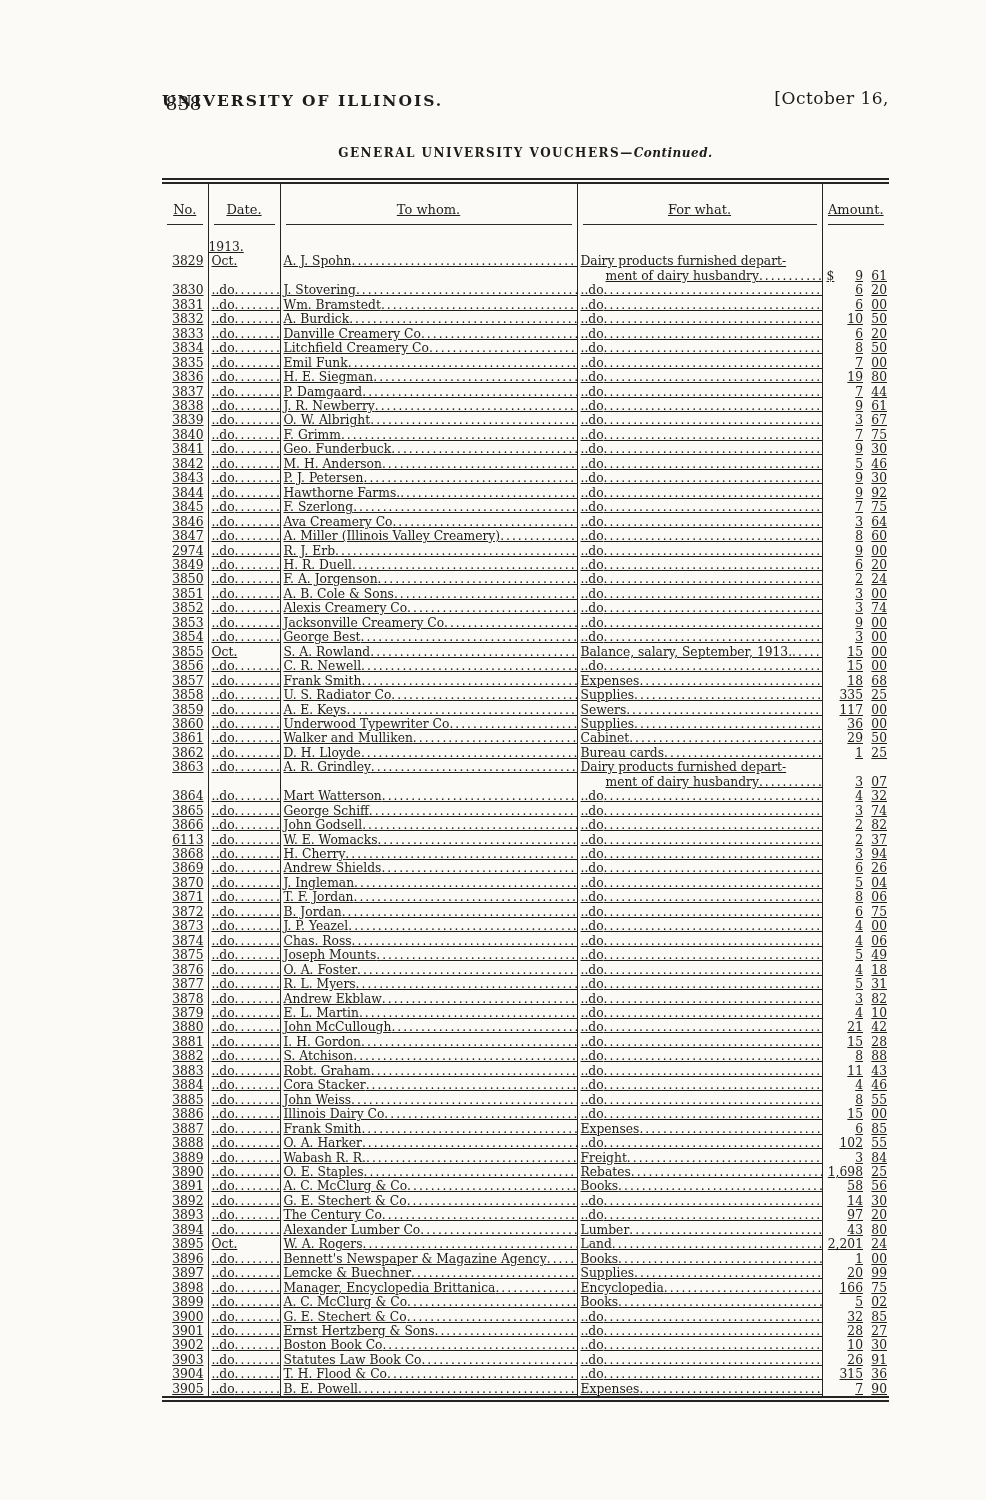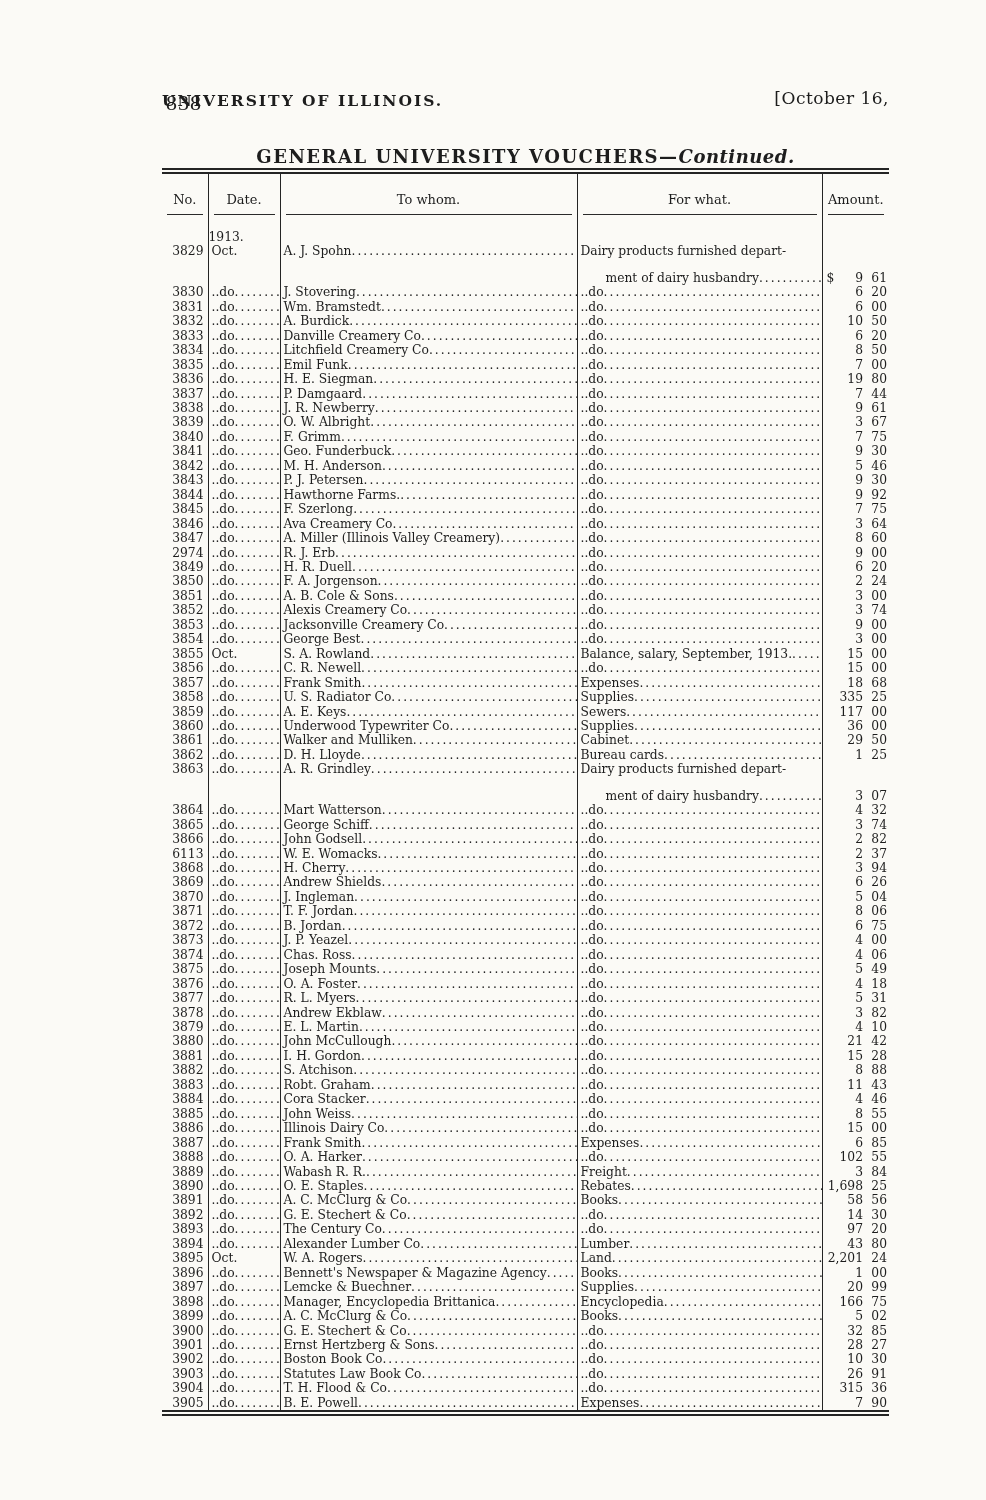--- a/index.html
+++ b/index.html
@@ -26,31 +26,32 @@
     font-size:15.5px;font-weight:bold;letter-spacing:2px;
   }
   .rundate{
     position:absolute;right:0;top:0;
     font-size:17px;letter-spacing:.5px;
   }
   
   .caption{
     position:absolute;left:162px;top:146px;width:727px;
     text-align:center;
-    font-size:18px;letter-spacing:1.5px;font-weight:bold;
+    font-size:12px;letter-spacing:1.5px;font-weight:bold;
   }
   .caption .cont{font-style:italic;font-weight:bold;letter-spacing:.5px;}
   
   table.vouchers{
-    position:absolute;left:162px;top:168px;
+    position:absolute;left:162px;top:178px;
     width:727px;
     border-collapse:collapse;table-layout:fixed;
     border-top:6px double #242424;
     border-bottom:6px double #242424;
     font-size:12.3px;
+    text-decoration:underline;
   }
   col.c1{width:46px}col.c2{width:72px}col.c3{width:297px}col.c4{width:245px}col.c5{width:67px}
   thead th{
     height:46px;
     font-size:13px;font-weight:normal;
     text-align:center;vertical-align:middle;
     padding:6px 3px 4px 3px;
   }
   thead th .hlbl{display:block;}
   thead th::after{
@@ -73,21 +74,21 @@
   .cellflex{display:flex;align-items:baseline;overflow:hidden;}
   .cellflex .txt{flex:0 0 auto;padding-left:3px;}
   .leader{flex:1 1 auto;overflow:hidden;min-width:0;}
   .leader::after{
     content:"......................................................................................................";
     letter-spacing:2px;
   }
   .dspace{flex:1 1 auto;}
   .dayn{flex:0 0 auto;padding-right:3px;margin-left:47px;}
   td.c-date .year{display:block;text-align:left;padding-right:4px;}
-  .line2 .txt{padding-left:28px;margin-top:12px;}
+  .line2 .txt{padding-left:28px;}
   .amt{display:flex;align-items:baseline;justify-content:flex-end;padding:0 2px 0 4px;}
   .dsign{margin-right:auto;}
   .ad{flex:0 0 auto;text-align:right;}
   .ac{flex:0 0 auto;width:18px;text-align:right;margin-left:6px;}
 </style>
 </head>
 <body>
 
 <div class="page">
 

